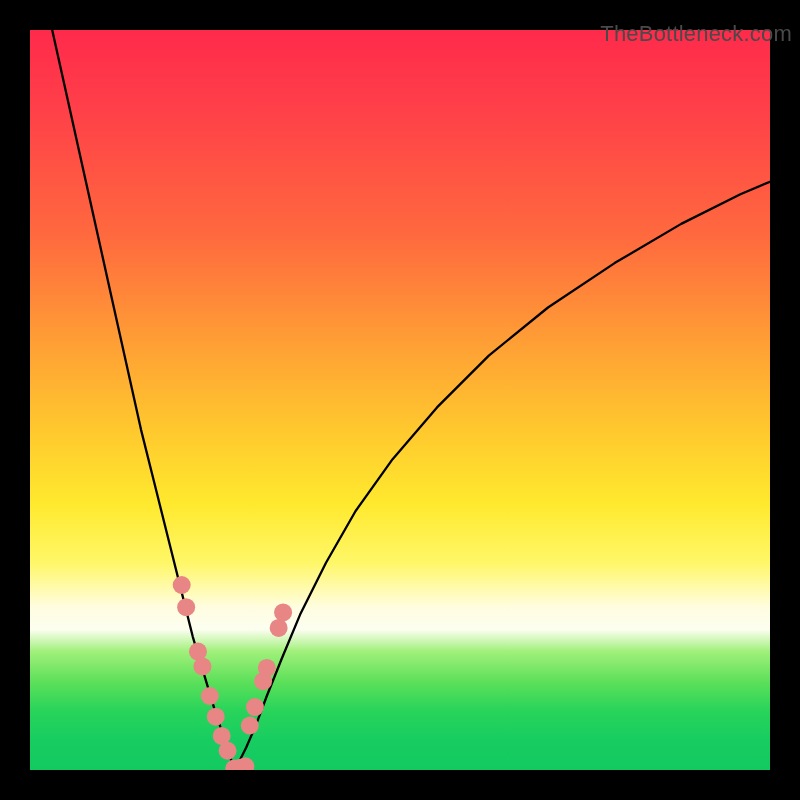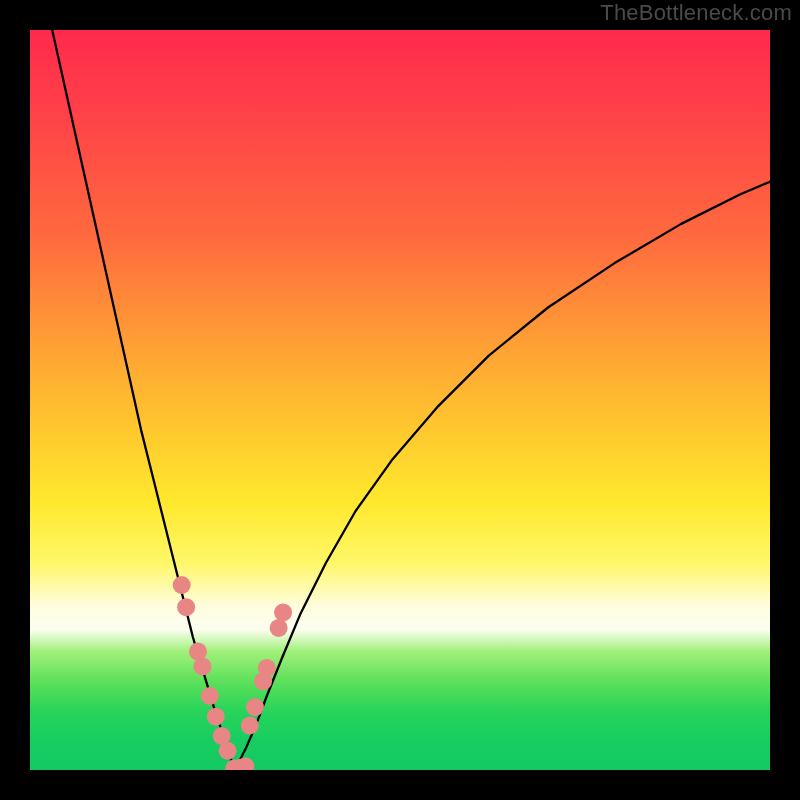--- a/index.html
+++ b/index.html
@@ -54,21 +54,21 @@
   }
   .svg-overlay {
     position: absolute;
     top: 0;
     left: 0;
     width: 740px;
     height: 740px;
   }
   .watermark {
     position: absolute;
-    top: 0;
+    top: 21px;
     right: 8px;
     font-size: 22px;
     font-weight: 500;
     color: #4a4a4a;
     letter-spacing: 0.2px;
   }
 </style>
 </head>
 <body>
 

